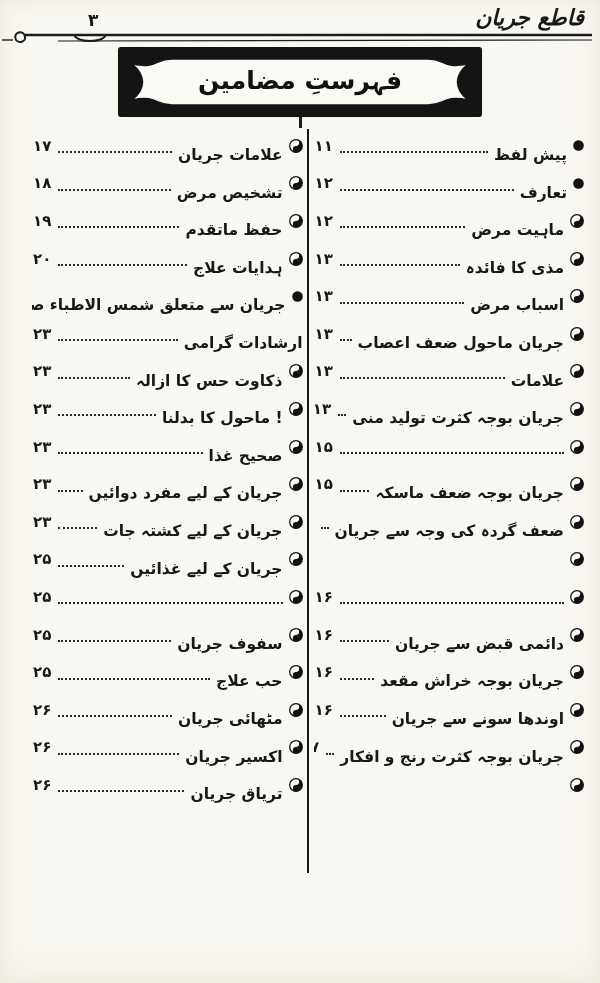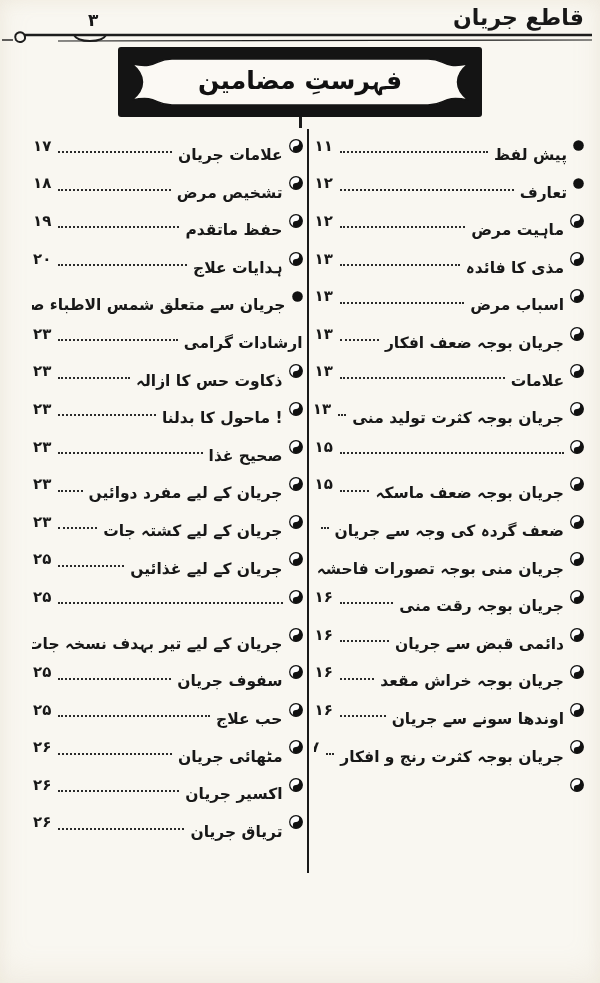--- a/index.html
+++ b/index.html
@@ -4,21 +4,21 @@
 <style>
   html,body{margin:0;padding:0;background:#dedede;}
   .page{
     position:relative;width:600px;height:983px;margin:0 auto;
     background:#f9f7f1;color:#181818;overflow:hidden;
     font-family:"DejaVu Sans",sans-serif;
     box-shadow:inset 0 -10px 30px rgba(190,170,130,0.12), inset 0 4px 14px rgba(190,170,130,0.08);
   }
   .header-title{
     position:absolute;top:5px;right:16px;direction:rtl;
-    font-size:22px;font-weight:bold;white-space:nowrap;
+    font-size:22px;font-weight:bold;white-space:nowrap;font-style:italic;
   }
   .page-number{
     position:absolute;top:10px;left:88px;
     font-size:17px;font-weight:bold;
   }
   .header-rule{position:absolute;top:28px;left:0;width:600px;height:20px;}
   .cartouche-wrap{position:absolute;left:118px;top:47px;width:364px;height:66px;}
   .cartouche-wrap svg{position:absolute;left:0;top:0;}
   .cartouche-title{
     position:absolute;left:0;top:0;width:100%;height:100%;
@@ -238,31 +238,20 @@
         </div>
         <div class="toc-row" dir="rtl">
           <span class="bullet">
             <svg width="14" height="14" viewBox="0 0 20 20">
               <circle cx="10" cy="10" r="9" fill="#fdfdfd" stroke="#111" stroke-width="1.8"></circle>
               <path d="M10 1 A9 9 0 0 1 10 19 A4.5 4.5 0 0 1 10 10 A4.5 4.5 0 0 0 10 1 Z" fill="#111"></path>
               <circle cx="10" cy="5.5" r="1.5" fill="#fdfdfd"></circle>
               <circle cx="10" cy="14.5" r="1.5" fill="#111"></circle>
             </svg>
           </span>
-          <span class="entry-text">جریان کے لیے تیر بہدف نسخہ جات</span>
-        </div>
-        <div class="toc-row" dir="rtl">
-          <span class="bullet">
-            <svg width="14" height="14" viewBox="0 0 20 20">
-              <circle cx="10" cy="10" r="9" fill="#fdfdfd" stroke="#111" stroke-width="1.8"></circle>
-              <path d="M10 1 A9 9 0 0 1 10 19 A4.5 4.5 0 0 1 10 10 A4.5 4.5 0 0 0 10 1 Z" fill="#111"></path>
-              <circle cx="10" cy="5.5" r="1.5" fill="#fdfdfd"></circle>
-              <circle cx="10" cy="14.5" r="1.5" fill="#111"></circle>
-            </svg>
-          </span>
           <span class="entry-text">سفوف جریان</span>
           <span class="leader"></span>
           <span class="page-num">۲۵</span>
         </div>
         <div class="toc-row" dir="rtl">
           <span class="bullet">
             <svg width="14" height="14" viewBox="0 0 20 20">
               <circle cx="10" cy="10" r="9" fill="#fdfdfd" stroke="#111" stroke-width="1.8"></circle>
               <path d="M10 1 A9 9 0 0 1 10 19 A4.5 4.5 0 0 1 10 10 A4.5 4.5 0 0 0 10 1 Z" fill="#111"></path>
               <circle cx="10" cy="5.5" r="1.5" fill="#fdfdfd"></circle>
@@ -376,21 +365,21 @@
         </div>
         <div class="toc-row" dir="rtl">
           <span class="bullet">
             <svg width="14" height="14" viewBox="0 0 20 20">
               <circle cx="10" cy="10" r="9" fill="#fdfdfd" stroke="#111" stroke-width="1.8"></circle>
               <path d="M10 1 A9 9 0 0 1 10 19 A4.5 4.5 0 0 1 10 10 A4.5 4.5 0 0 0 10 1 Z" fill="#111"></path>
               <circle cx="10" cy="5.5" r="1.5" fill="#fdfdfd"></circle>
               <circle cx="10" cy="14.5" r="1.5" fill="#111"></circle>
             </svg>
           </span>
-          <span class="entry-text">جریان بوجہ ضعف افکار</span>
+          <span class="entry-text">جریان ماحول ضعف اعصاب</span>
           <span class="leader"></span>
           <span class="page-num">۱۳</span>
         </div>
         <div class="toc-row" dir="rtl">
           <span class="bullet">
             <svg width="14" height="14" viewBox="0 0 20 20">
               <circle cx="10" cy="10" r="9" fill="#fdfdfd" stroke="#111" stroke-width="1.8"></circle>
               <path d="M10 1 A9 9 0 0 1 10 19 A4.5 4.5 0 0 1 10 10 A4.5 4.5 0 0 0 10 1 Z" fill="#111"></path>
               <circle cx="10" cy="5.5" r="1.5" fill="#fdfdfd"></circle>
               <circle cx="10" cy="14.5" r="1.5" fill="#111"></circle>
@@ -453,32 +442,30 @@
         </div>
         <div class="toc-row" dir="rtl">
           <span class="bullet">
             <svg width="14" height="14" viewBox="0 0 20 20">
               <circle cx="10" cy="10" r="9" fill="#fdfdfd" stroke="#111" stroke-width="1.8"></circle>
               <path d="M10 1 A9 9 0 0 1 10 19 A4.5 4.5 0 0 1 10 10 A4.5 4.5 0 0 0 10 1 Z" fill="#111"></path>
               <circle cx="10" cy="5.5" r="1.5" fill="#fdfdfd"></circle>
               <circle cx="10" cy="14.5" r="1.5" fill="#111"></circle>
             </svg>
           </span>
-          <span class="entry-text">جریان منی بوجہ تصورات فاحشہ</span>
-        </div>
-        <div class="toc-row" dir="rtl">
-          <span class="bullet">
-            <svg width="14" height="14" viewBox="0 0 20 20">
-              <circle cx="10" cy="10" r="9" fill="#fdfdfd" stroke="#111" stroke-width="1.8"></circle>
-              <path d="M10 1 A9 9 0 0 1 10 19 A4.5 4.5 0 0 1 10 10 A4.5 4.5 0 0 0 10 1 Z" fill="#111"></path>
-              <circle cx="10" cy="5.5" r="1.5" fill="#fdfdfd"></circle>
-              <circle cx="10" cy="14.5" r="1.5" fill="#111"></circle>
-            </svg>
-          </span>
-          <span class="entry-text">جریان بوجہ رقت منی</span>
+        </div>
+        <div class="toc-row" dir="rtl">
+          <span class="bullet">
+            <svg width="14" height="14" viewBox="0 0 20 20">
+              <circle cx="10" cy="10" r="9" fill="#fdfdfd" stroke="#111" stroke-width="1.8"></circle>
+              <path d="M10 1 A9 9 0 0 1 10 19 A4.5 4.5 0 0 1 10 10 A4.5 4.5 0 0 0 10 1 Z" fill="#111"></path>
+              <circle cx="10" cy="5.5" r="1.5" fill="#fdfdfd"></circle>
+              <circle cx="10" cy="14.5" r="1.5" fill="#111"></circle>
+            </svg>
+          </span>
           <span class="leader"></span>
           <span class="page-num">۱۶</span>
         </div>
         <div class="toc-row" dir="rtl">
           <span class="bullet">
             <svg width="14" height="14" viewBox="0 0 20 20">
               <circle cx="10" cy="10" r="9" fill="#fdfdfd" stroke="#111" stroke-width="1.8"></circle>
               <path d="M10 1 A9 9 0 0 1 10 19 A4.5 4.5 0 0 1 10 10 A4.5 4.5 0 0 0 10 1 Z" fill="#111"></path>
               <circle cx="10" cy="5.5" r="1.5" fill="#fdfdfd"></circle>
               <circle cx="10" cy="14.5" r="1.5" fill="#111"></circle>

